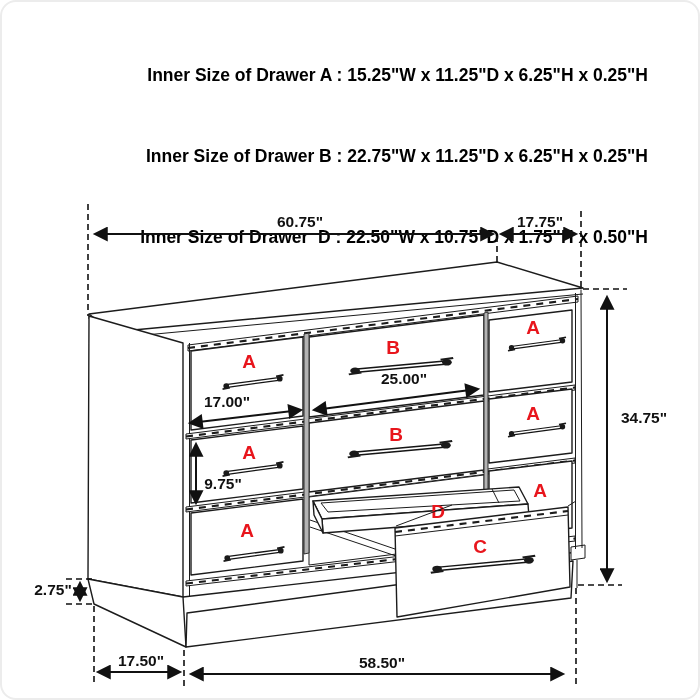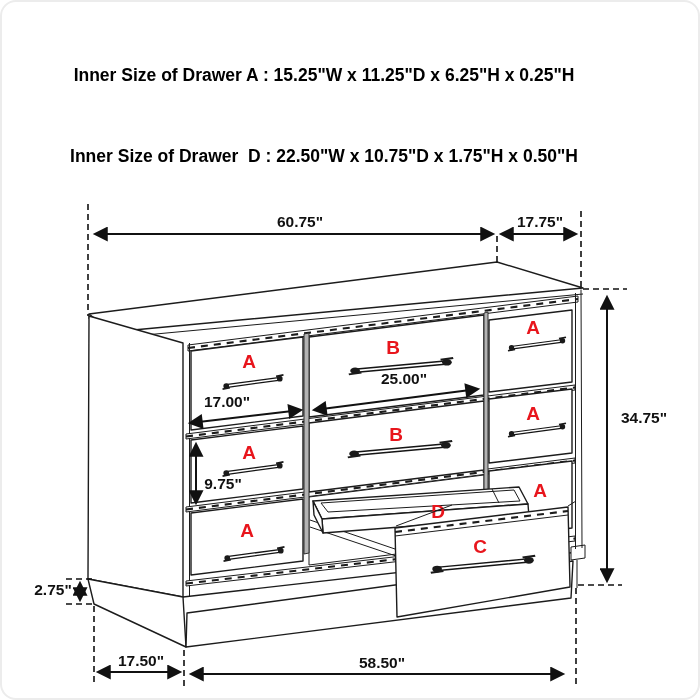--- a/index.html
+++ b/index.html
@@ -3,21 +3,21 @@
 <meta charset="utf-8">
 <style>
   html,body{margin:0;padding:0;background:#fff;}
   .page{
     position:relative;width:700px;height:700px;background:#ffffff;overflow:hidden;
     font-family:"Liberation Sans","DejaVu Sans",sans-serif;
   }
   .frame{position:absolute;inset:0;border-radius:16px;
     box-shadow:inset 0 0 0 2px #ececec;pointer-events:none;}
   .header{
-    position:absolute;top:8px;left:0;width:648px;text-align:center;
+    position:absolute;top:8px;left:0;width:648px;text-align:right;
     font-weight:bold;font-size:17.5px;line-height:27px;color:#000;
     white-space:pre;
   }
   svg{position:absolute;left:0;top:0;}
   .ln{stroke:#1c1c1c;stroke-width:1.4;fill:none;}
   .lnthin{stroke:#1c1c1c;stroke-width:1;fill:none;}
   .face{fill:#ffffff;stroke:#1c1c1c;stroke-width:1.4;stroke-linejoin:round;}
   .facethin{fill:#ffffff;stroke:#1c1c1c;stroke-width:1;stroke-linejoin:round;}
   .griddash{stroke:#1c1c1c;stroke-width:2.1;stroke-dasharray:7 6;fill:none;}
   .divider{fill:#b3b3b3;stroke:#222;stroke-width:0.9;}
@@ -27,20 +27,21 @@
   .redlabel{font-weight:bold;font-size:19px;fill:#e8151c;text-anchor:middle;}
 </style>
 </head>
 <body>
 
 <div class="page">
   <div class="frame"></div>
 
   <div class="header">
     <div>Inner Size of Drawer A : 15.25"W x 11.25"D x 6.25"H x 0.25"H</div>
+    <div>Inner Size of Drawer B : 22.75"W x 11.25"D x 6.25"H x 0.25"H</div>
     <div>Inner Size of Drawer  D : 22.50"W x 10.75"D x 1.75"H x 0.50"H</div>
   </div>
 
   <svg width="700" height="700" viewBox="0 0 700 700">
     <defs>
       <marker id="ah" viewBox="0 0 10 10" refX="8.5" refY="5" markerWidth="8.5" markerHeight="7.5" orient="auto-start-reverse">
         <path d="M0,0 L10,5 L0,10 Z" fill="#111"></path>
       </marker>
       <g id="handle-proto">
         <path d="M-26,3.5 L26,-3.5 L26,-0.8 L-26,6.2 Z" fill="#fff" stroke="#151515" stroke-width="1.2" stroke-linejoin="round"></path>

